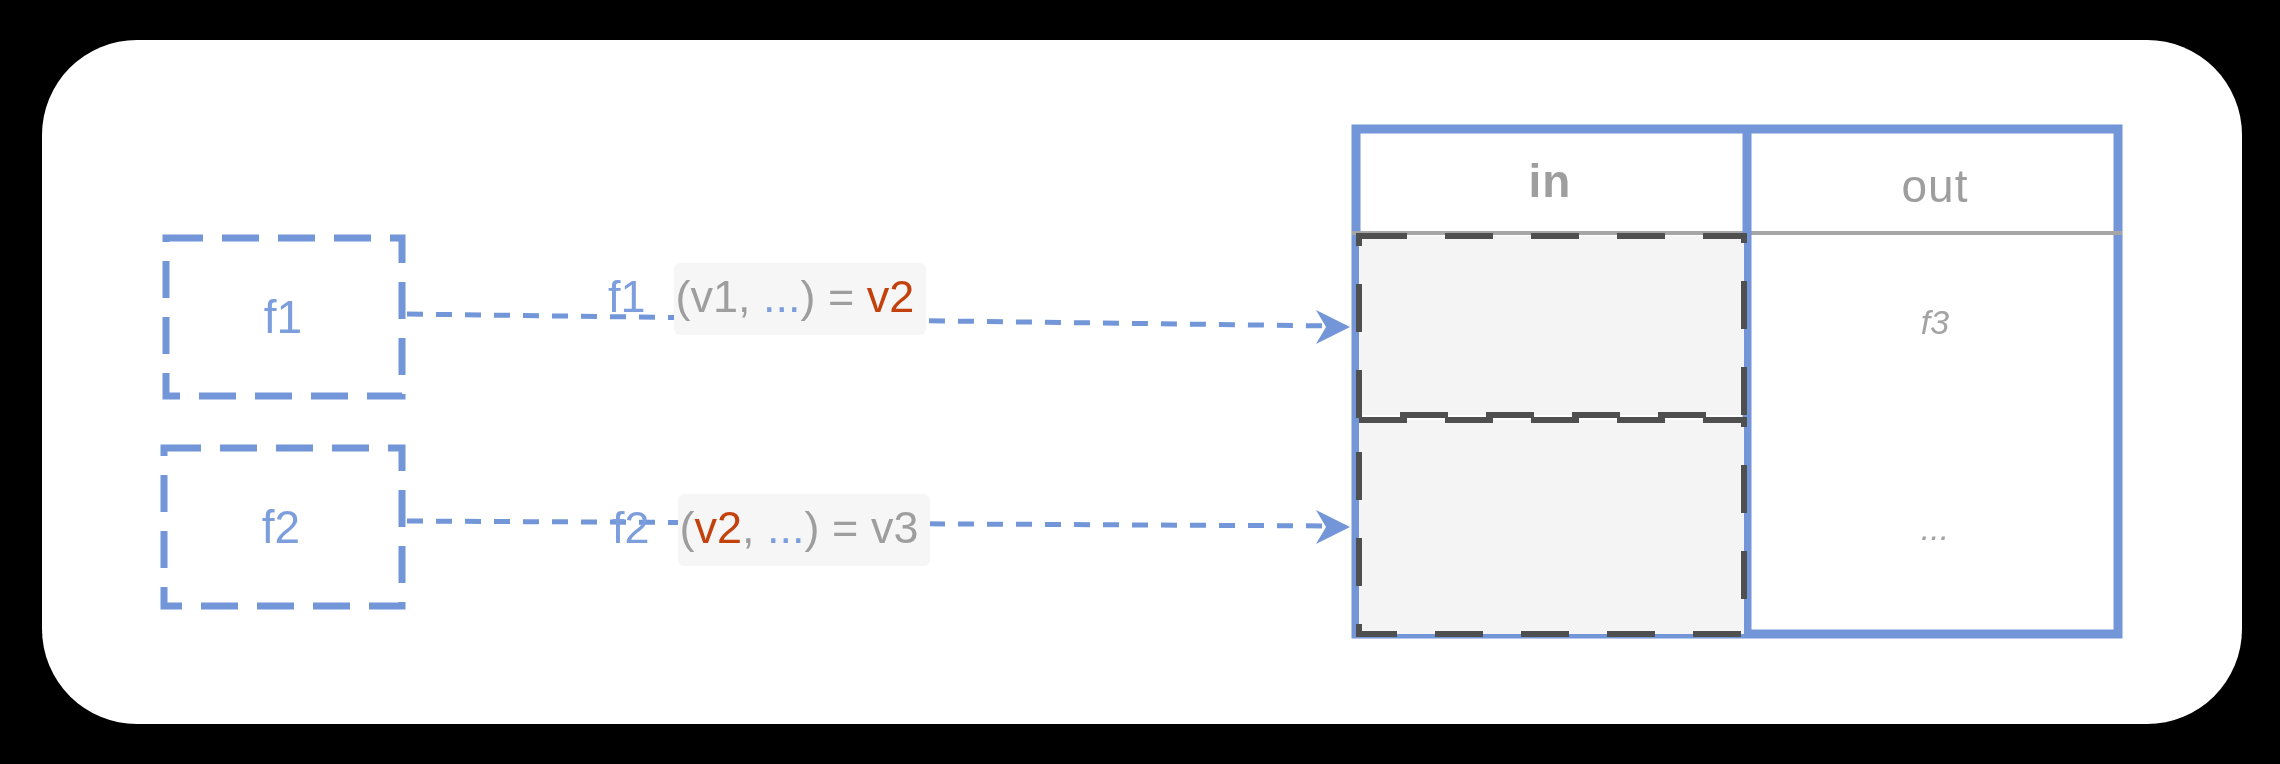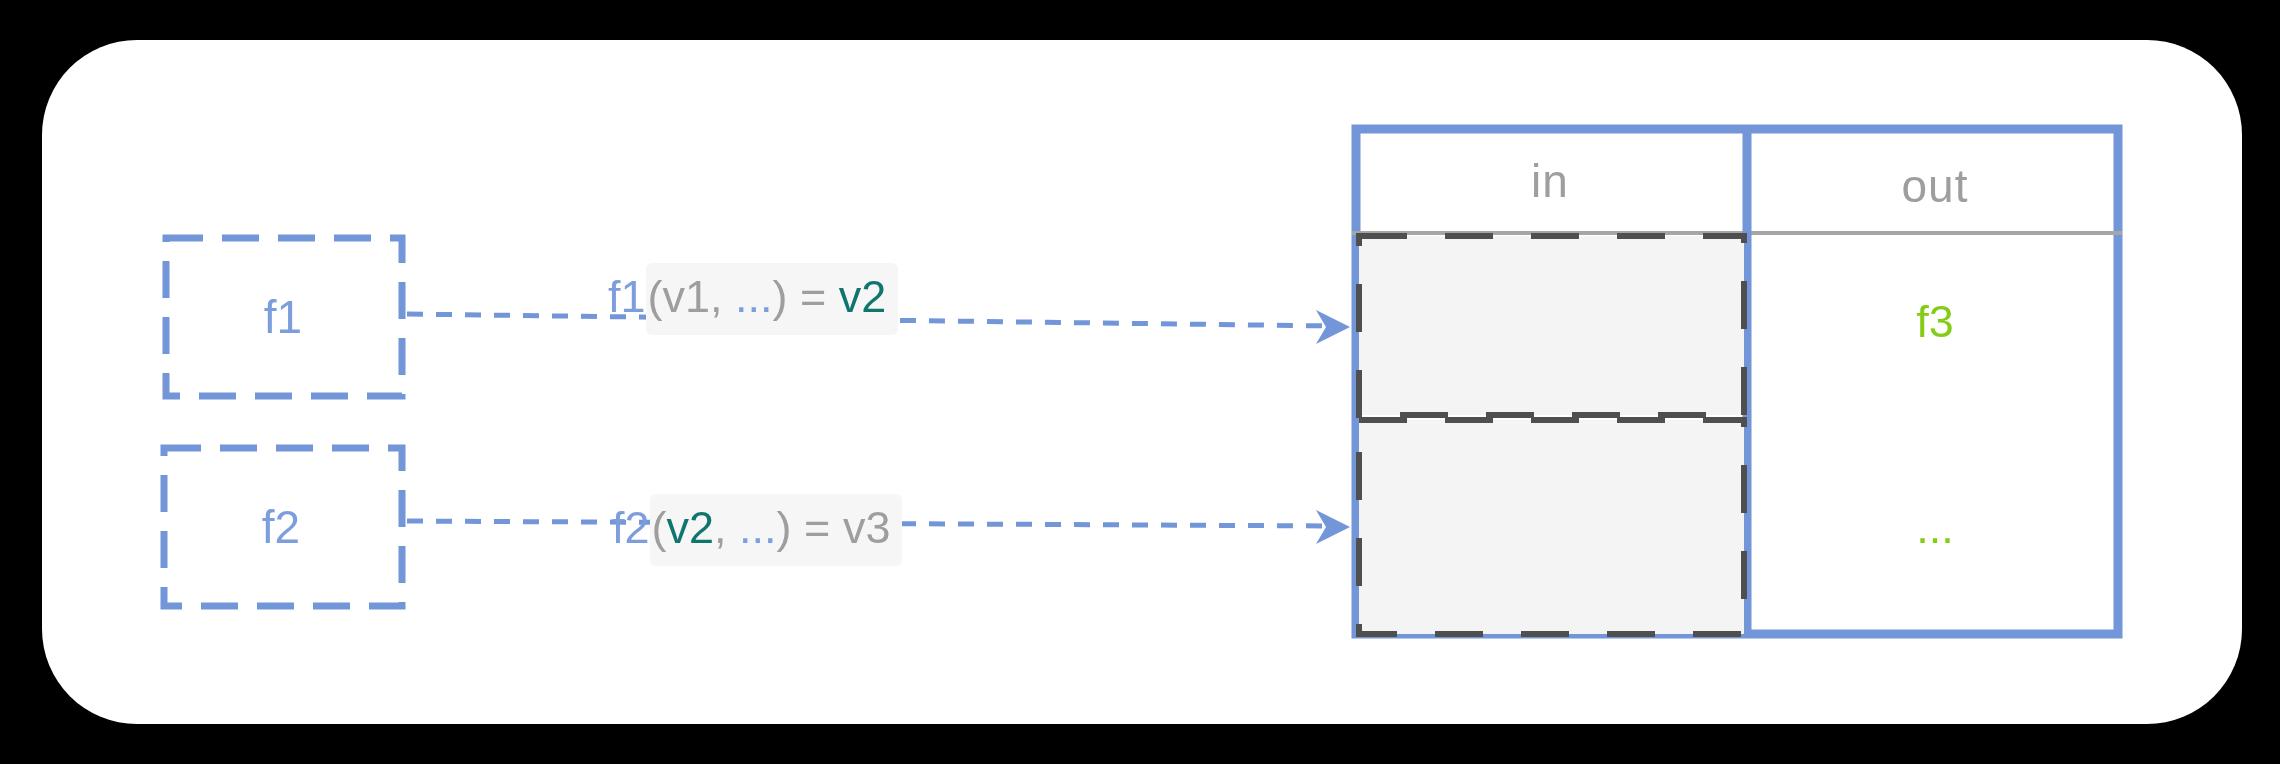--- a/index.html
+++ b/index.html
@@ -5,29 +5,29 @@
   html,body{margin:0;padding:0;background:#000;}
   .stage{position:relative;width:2280px;height:764px;background:#000;overflow:hidden;
          font-family:"Liberation Sans",sans-serif;}
   .sheet{position:absolute;left:42px;top:40px;width:2200px;height:684px;
          background:#ffffff;border-radius:95px;}
   svg.layer{position:absolute;left:0;top:0;width:2280px;height:764px;}
 
   .txt{position:absolute;transform:translate(-50%,-50%);white-space:pre;}
   .box-label{font-size:46px;color:#7d9edd;}
   .hdr{font-size:46px;color:#9e9e9e;letter-spacing:1px;}
-  .cellv{font-size:45px;color:#84cc16;}
+  .cellv{font-size:34px;color:#a3a3a3;font-style:italic;}
 
   .edge-label{position:absolute;display:flex;align-items:baseline;font-size:45px;}
   .label-bg{display:inline-flex;align-items:flex-start;background:#f6f6f6;
-            border-radius:6px;padding:8px 12px 12px 2px;}
+            border-radius:6px;padding:8px 12px 12px 2px;margin-left:28px;}
   .seg{white-space:pre;}
   .c-blue{color:#7d9edd;}
   .c-gray{color:#9e9e9e;}
-  .c-pink{color:#0f766e;}
+  .c-pink{color:#c2410c;}
 </style>
 </head>
 <body>
 
 <div class="stage">
   <div class="sheet"></div>
 
   <svg class="layer" viewBox="0 0 2280 764">
 
     <rect x="166" y="238" width="236" height="158" fill="none" stroke="#7296d8" stroke-width="7" stroke-dasharray="37 19"></rect>
@@ -68,17 +68,17 @@
     <span class="label-bg">
       <span class="seg c-gray">(</span>
       <span class="seg c-pink">v2</span>
       <span class="seg c-gray">, </span>
       <span class="seg c-blue">...</span>
       <span class="seg c-gray">) = </span>
       <span class="seg c-gray">v3</span>
     </span>
   </div>
 
-  <div class="txt hdr" style="left:1550px;top:181px;">in</div>
+  <div class="txt hdr" style="left:1550px;top:181px;font-weight:bold;">in</div>
   <div class="txt hdr" style="left:1935px;top:186px;">out</div>
   <div class="txt cellv" style="left:1935px;top:322px;">f3</div>
   <div class="txt cellv" style="left:1935px;top:528px;">...</div>
 </div>
 
 </body></html>

